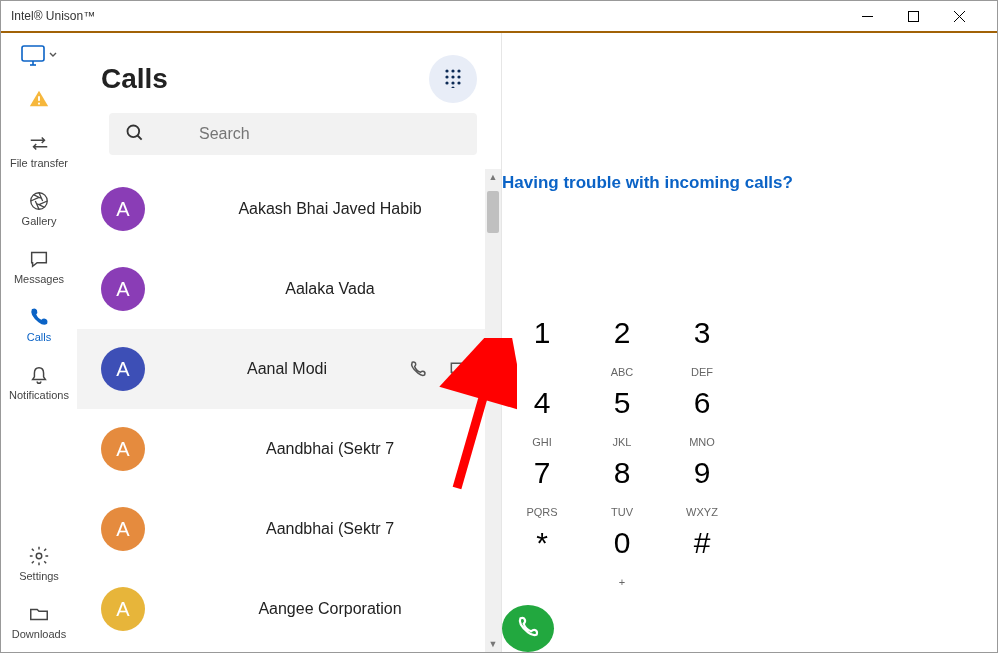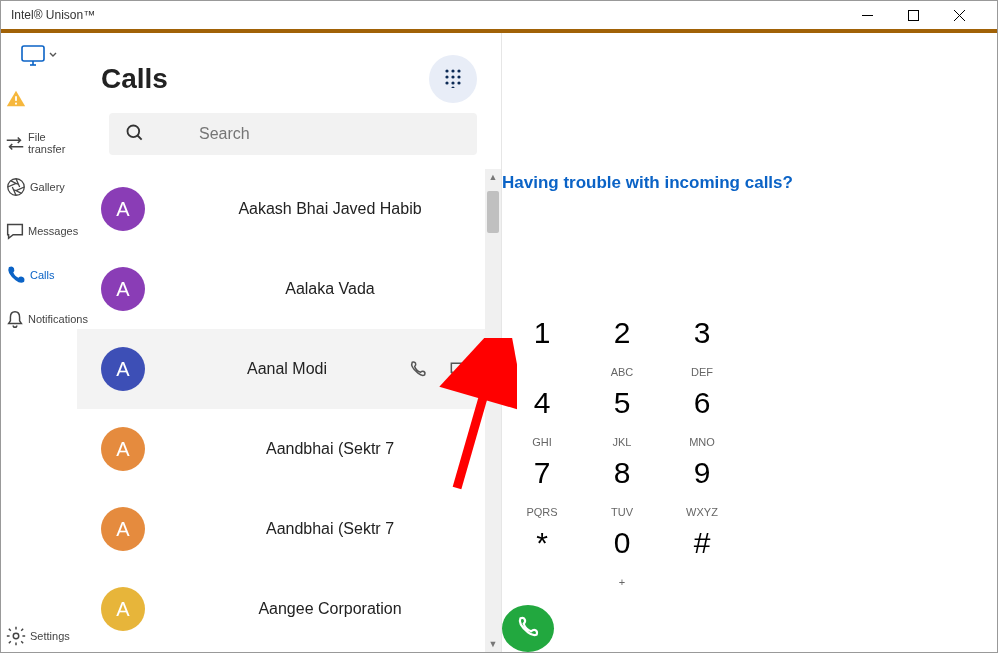--- a/index.html
+++ b/index.html
@@ -1,28 +1,28 @@
 <!DOCTYPE html>
 <html><head>
 <meta charset="utf-8">
 <style>
 * { box-sizing: border-box; margin: 0; padding: 0; }
 body { font-family: "Segoe UI", Arial, sans-serif; font-size: 14px; color: #222; background: #fff; width: 998px; height: 653px; overflow: hidden; border: 1px solid #999; }
 
-.titlebar { height: 32px; display: flex; align-items: center; padding: 0 15px 0 10px; border-bottom: 4px solid #a16207; justify-content: space-between; }
+.titlebar { height: 32px; display: flex; align-items: center; padding: 0 15px 0 10px; border-bottom: 2px solid #a16207; justify-content: space-between; }
 .titlebar .title { font-size: 12px; color: #333; }
 .titlebar .spacer { flex: 1; }
 .winbtn { width: 46px; height: 32px; display: inline-flex; align-items: center; justify-content: center; }
 .winbtn svg { width: 11px; height: 11px; }
 
 .app { display: flex; height: calc(100% - 32px); }
 
 .sidebar { width: 76px; background: #fff; display: flex; flex-direction: column; align-items: center; padding-top: 8px; gap: 12px; border-right: 0px; }
 .device-btn { width: 46px; height: 30px; border-radius: 5px; display: flex; align-items: center; justify-content: center; }
-.nav-item { width: 70px; display: flex; flex-direction: row; align-items: center; gap: 2px; padding: 4px 0; cursor: pointer; font-size: 11px; color: #444; }
+.nav-item { width: 70px; display: flex; flex-direction: column; align-items: center; gap: 2px; padding: 4px 0; cursor: pointer; font-size: 11px; color: #444; }
 .nav-item .ico { width: 24px; height: 24px; display: flex; align-items: center; justify-content: center; }
 .nav-item.active { color: #0b63c6; }
 .nav-item.active .ico svg { stroke: #0b63c6; fill: #0b63c6; }
 
 .calls-panel { width: 425px; display: flex; flex-direction: column; border-right: 1px solid #e6e6e6; position: relative; }
 .calls-header { display: flex; align-items: center; padding: 22px 24px 10px 24px; }
 .calls-header h1 { font-size: 28px; font-weight: 600; flex: 1; }
 .dialpad-btn { width: 48px; height: 48px; border-radius: 50%; background: #e8edf7; display: flex; align-items: center; justify-content: center; }
 
 .search-wrap { padding: 0 24px 14px 32px; }
@@ -149,20 +149,28 @@
     <div style="flex:1"></div>
     <div class="nav-item">
       <span class="ico">
         <svg width="22" height="22" viewBox="0 0 24 24" fill="none" stroke="#444" stroke-width="1.6">
             <circle cx="12" cy="12" r="3"></circle>
             <path d="M12 2 v3 M12 19 v3 M4.2 4.2 l2.1 2.1 M17.7 17.7 l2.1 2.1 M2 12 h3 M19 12 h3 M4.2 19.8 l2.1-2.1 M17.7 6.3 l2.1-2.1"></path>
           </svg>
       </span>
       <span>Settings</span>
     </div>
+    <div class="nav-item" style="margin-bottom:8px">
+      <span class="ico">
+        <svg width="22" height="22" viewBox="0 0 24 24" fill="none" stroke="#444" stroke-width="1.6">
+            <path d="M3 7 L3 18 L21 18 L21 9 L12 9 L10 7 Z"></path>
+          </svg>
+      </span>
+      <span>Downloads</span>
+    </div>
   </div>
 
   <div class="calls-panel">
     <div class="calls-header">
       <h1>Calls</h1>
       <div class="dialpad-btn">
         <span>
           <svg width="20" height="20" viewBox="0 0 20 20">
             <circle cx="4" cy="3" r="1.6" fill="#0b2a55"></circle>
               <circle cx="10" cy="3" r="1.6" fill="#0b2a55"></circle>

